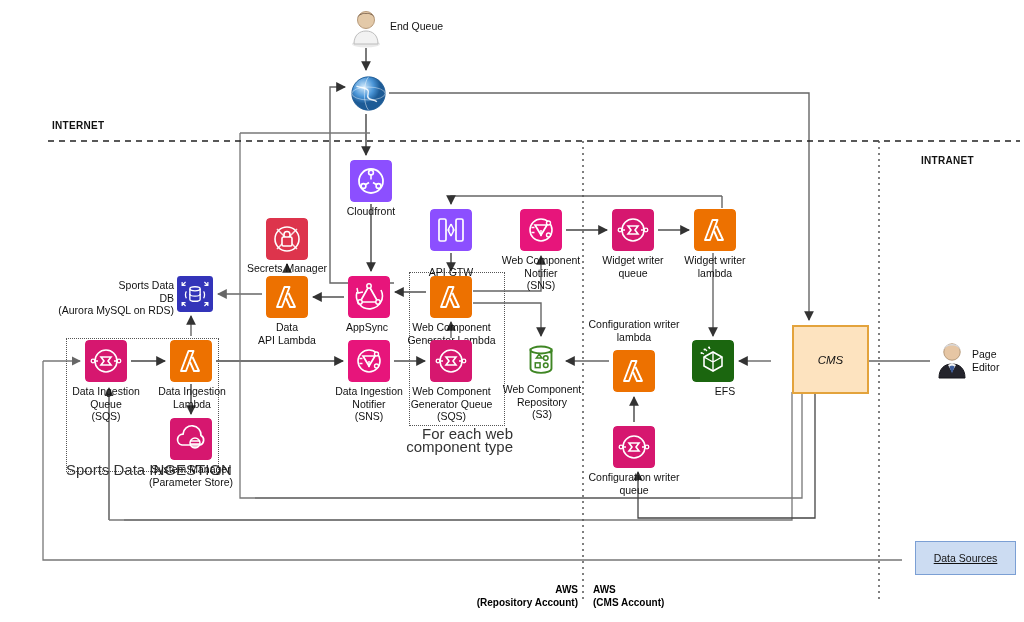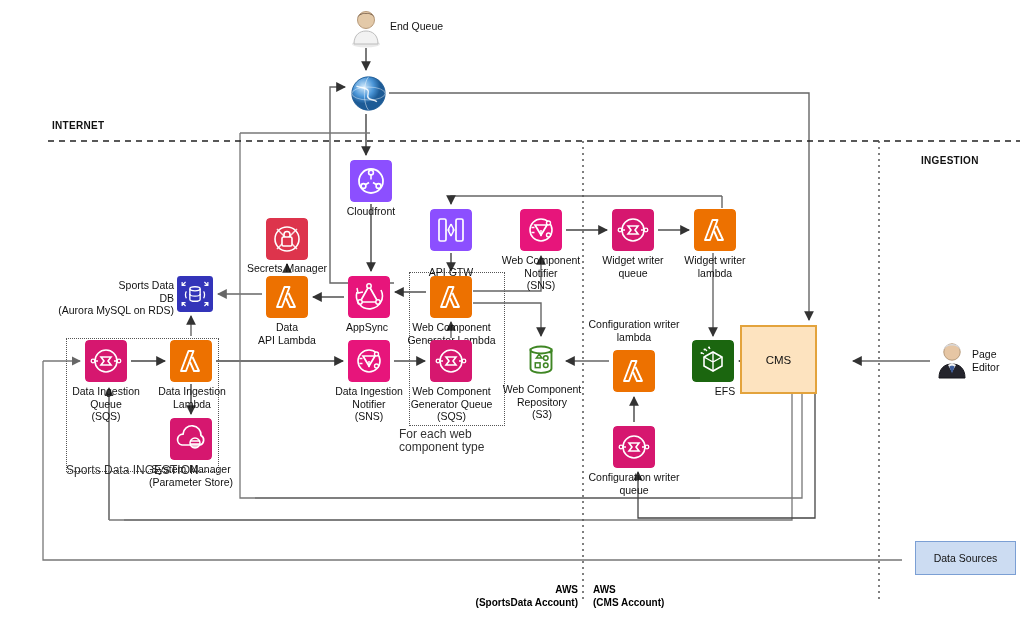--- a/index.html
+++ b/index.html
@@ -6,21 +6,21 @@
   body{font-family:"Liberation Sans",sans-serif;}
   #canvas{position:relative;width:1024px;height:622px;background:#fff;overflow:hidden;}
   svg.wires{position:absolute;left:0;top:0;width:1024px;height:622px;pointer-events:none;}
   .node{position:absolute;}
   .ico{position:absolute;width:42px;height:42px;border-radius:4px;display:block;}
   .lbl{position:absolute;font-size:10.5px;line-height:12.5px;color:#111;text-align:center;white-space:pre;}
   .lbl.left{text-align:right;}
   .zone{position:absolute;font-size:10px;font-weight:bold;color:#111;letter-spacing:.3px;}
   .acct{position:absolute;font-size:10px;font-weight:bold;line-height:13px;color:#000;white-space:pre;}
   .grp{position:absolute;border:1.6px dotted #555;}
-  .grplbl{position:absolute;font-size:12px;color:#333;text-align:left;line-height:12.5px;white-space:pre;}
+  .grplbl{position:absolute;font-size:15px;color:#333;text-align:right;line-height:12.5px;white-space:pre;}
   .cms{position:absolute;background:#fde3bf;border:2px solid #e3a33c;display:flex;align-items:center;justify-content:center;font-size:11.5px;color:#111;}
   .dsrc{position:absolute;background:#ccdcf2;border:1px solid #7b9fd4;display:flex;align-items:center;justify-content:center;font-size:10.5px;color:#111;}
   svg{display:block;}
 </style>
 </head>
 <body>
 
 <div id="canvas">
 
   <svg class="wires" viewBox="0 0 1024 622">
@@ -110,21 +110,21 @@
       <path d="M48,141 L1020,141"></path>
     </g>
 
     <g fill="none" stroke="#555" stroke-width="1.5" stroke-dasharray="2,4">
       <path d="M583,141 L583,600"></path>
       <path d="M879,141 L879,600"></path>
     </g>
   </svg>
 
   <div class="zone" style="left:52px;top:120px;">INTERNET</div>
-  <div class="zone" style="left:921px;top:155px;">INGESTION</div>
+  <div class="zone" style="left:921px;top:155px;">INTRANET</div>
 
   <div class="grp" style="left:66px;top:338px;width:151px;height:132px;"></div>
   <div class="grplbl" style="left:66px;top:464px;width:151px;">Sports Data INGESTION</div>
 
   <div class="grp" style="left:409px;top:272px;width:94px;height:152px;"></div>
   <div class="grplbl" style="left:399px;top:428px;width:114px;">For each web
 component type</div>
 
   <div class="node" style="left:350px;top:8px;">
     <svg width="32" height="40" viewBox="0 0 32 40">
@@ -379,36 +379,36 @@
       <path d="M21 12 L30 17 v9 L21 31 L12 26 v-9 Z" fill="none" stroke="#fff" stroke-width="1.6"></path>
       <path d="M21 12 v19 M12 17 l9 5 9-5" fill="none" stroke="#fff" stroke-width="1.4"></path>
       <path d="M15 11l-2-2M18 9l-1-2M12 14l-2-1" stroke="#fff" stroke-width="1.2"></path>
       <circle cx="12.5" cy="9.5" r="1" fill="#fff"></circle>
         <circle cx="17" cy="7.5" r="1" fill="#fff"></circle>
         <circle cx="9.5" cy="13" r="1" fill="#fff"></circle>
     </svg>
   </div>
   <div class="lbl" style="left:695px;top:385px;width:60px;">EFS</div>
 
-  <div class="cms" style="left:740px;top:325px;width:73px;height:65px;">
+  <div class="cms" style="left:792px;top:325px;width:73px;height:65px;font-style:italic;">
     <span>CMS</span>
   </div>
 
   <div class="node" style="left:936px;top:340px;">
     <svg width="32" height="40" viewBox="0 0 32 40">
       <path d="M3 38c0-10 6-14 13-14s13 4 13 14z" fill="#24242c" stroke="#14141a" stroke-width="1"></path>
       <path d="M12 25l4 7 4-7 -4-2z" fill="#f4f4f4"></path>
       <path d="M14.5 26l1.5 4 1.5-4" fill="none" stroke="#3b5c9b" stroke-width="2.4"></path>
       <circle cx="16" cy="12" r="8.2" fill="#e6c6a4" stroke="#b79a7a" stroke-width="1"></circle>
       <path d="M7.8 11c0-7.5 16.4-7.5 16.4 0 .4-4-2.4-7-8.2-7s-8.6 3-8.2 7z" fill="#d8dade"></path>
     </svg>
   </div>
   <div class="lbl" style="left:972px;top:348px;text-align:left;width:60px;">Page
 Editor</div>
 
-  <div class="dsrc" style="left:915px;top:541px;width:99px;height:32px;">
+  <div class="dsrc" style="left:915px;top:541px;width:99px;height:32px;text-decoration:underline;">
     <span>Data Sources</span>
   </div>
 
-  <div class="acct" style="left:440px;top:583px;width:138px;text-align:right;"><span>AWS</span><br><span>(SportsData Account)</span></div>
+  <div class="acct" style="left:440px;top:583px;width:138px;text-align:right;"><span>AWS</span><br><span>(Repository Account)</span></div>
   <div class="acct" style="left:593px;top:583px;width:150px;text-align:left;"><span>AWS</span><br><span>(CMS Account)</span></div>
 
 </div>
 
 </body></html>

